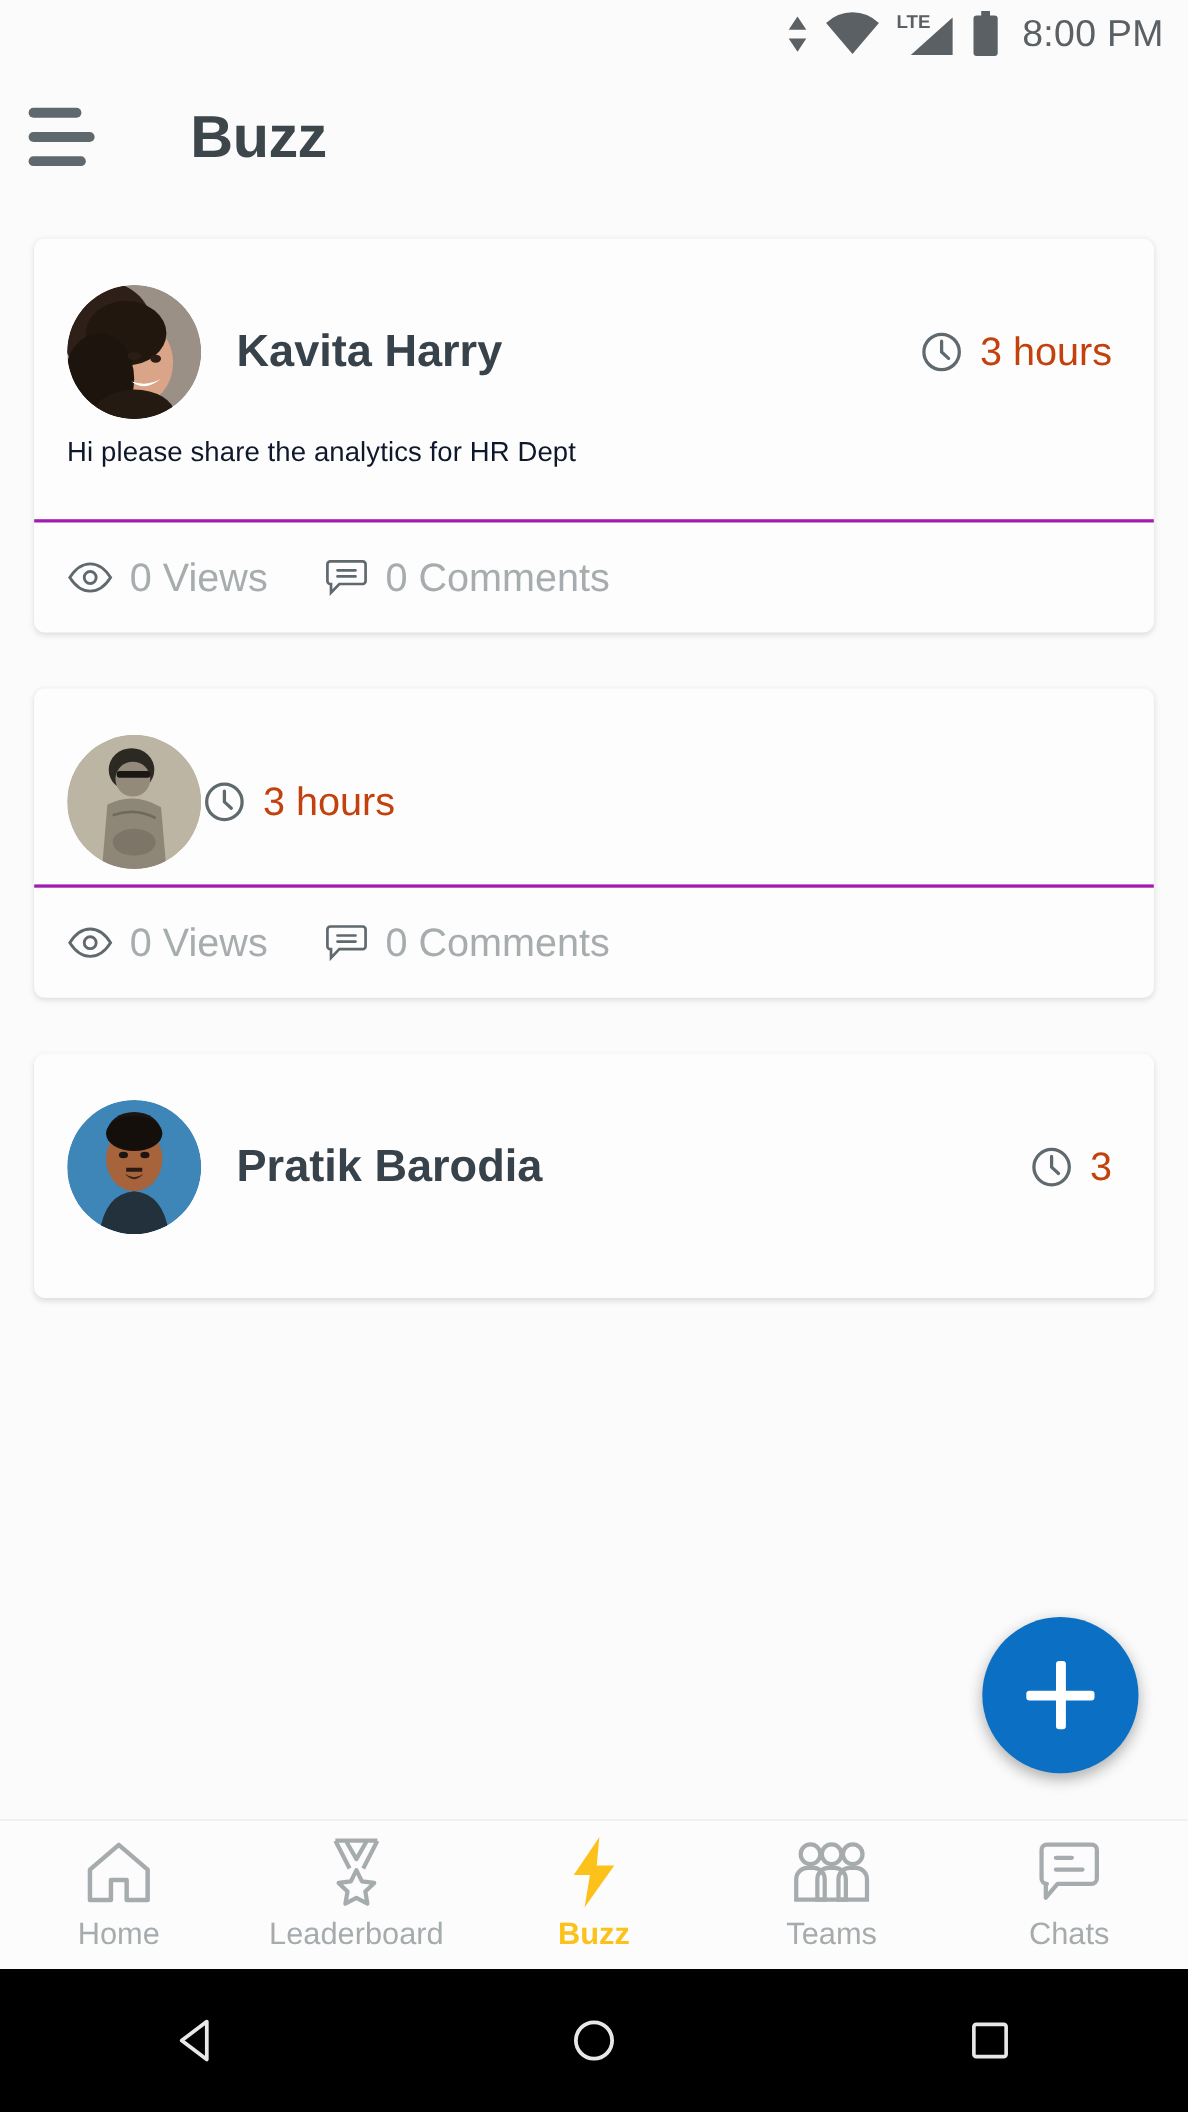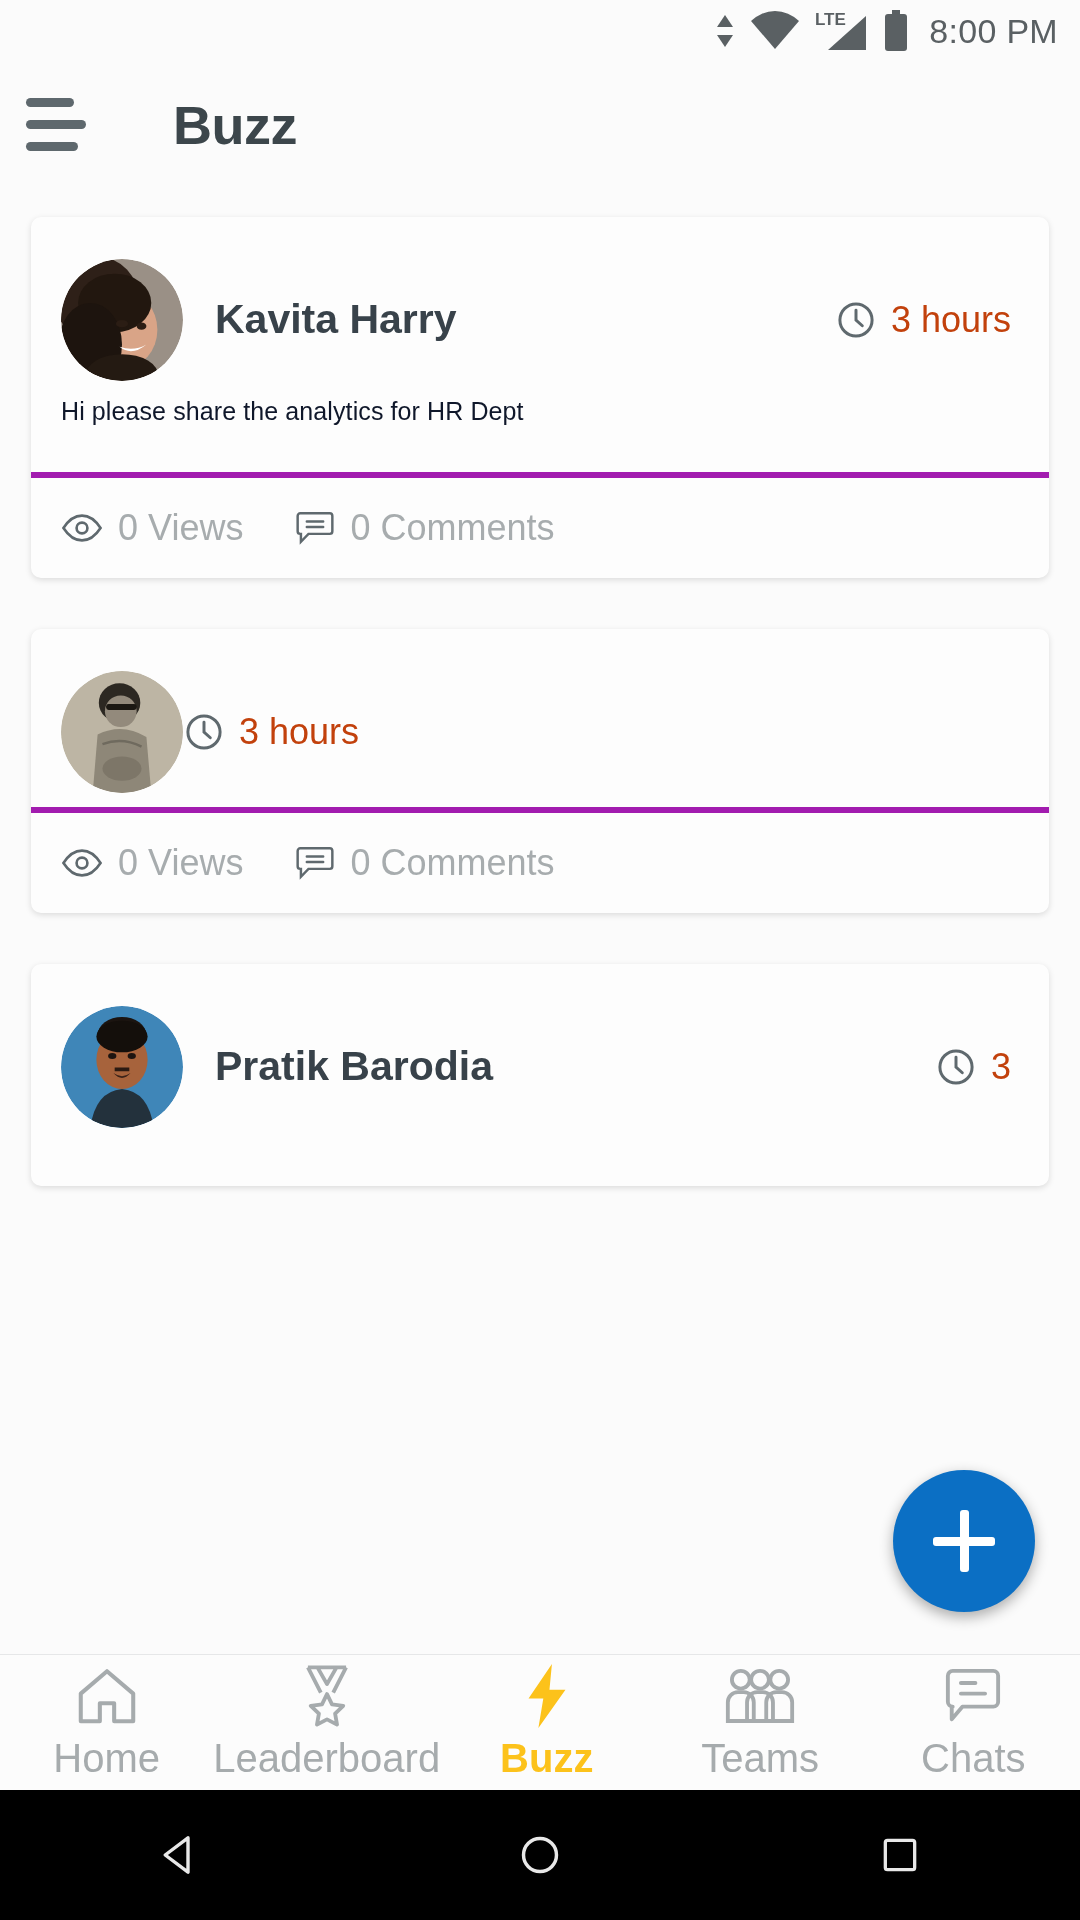--- a/index.html
+++ b/index.html
@@ -108,21 +108,21 @@
     color:#c2410c;
   }
   .card-body {
     padding:0 30px 44px 30px;
     font-size:25px;
     line-height:1.33;
     color:#0f172a;
     letter-spacing:0.1px;
   }
   .card-foot {
-    border-top:6px solid #a21caf;
+    border-top:3px solid #a21caf;
     display:flex;
     align-items:center;
     padding:29px 30px;
     gap:52px;
   }
   .stat { display:flex; align-items:center; gap:15px; }
   .stat span { font-size:36px; color:#a7acae; }
 
   
   .fab {
@@ -163,21 +163,21 @@
   .tab {
     flex:1;
     display:flex;
     flex-direction:column;
     align-items:center;
     justify-content:center;
     gap:9px;
     cursor:pointer;
   }
   .tab .glyph { height:62px; display:flex; align-items:center; justify-content:center; }
-  .tab .label { font-size:40px; color:#a6abad; }
+  .tab .label { font-size:28px; color:#a6abad; }
   .tab.active .label { color:#fcc21b; font-weight:bold; }
 
   
   .androidnav {
     position:absolute;
     left:0; right:0; bottom:0;
     height:130px;
     background:#000;
     display:flex;
     align-items:center;

